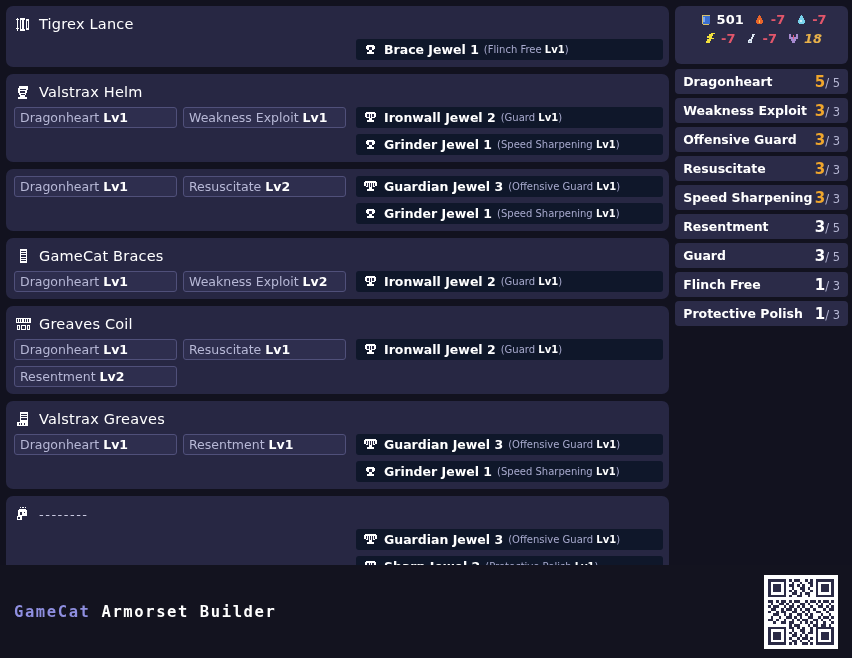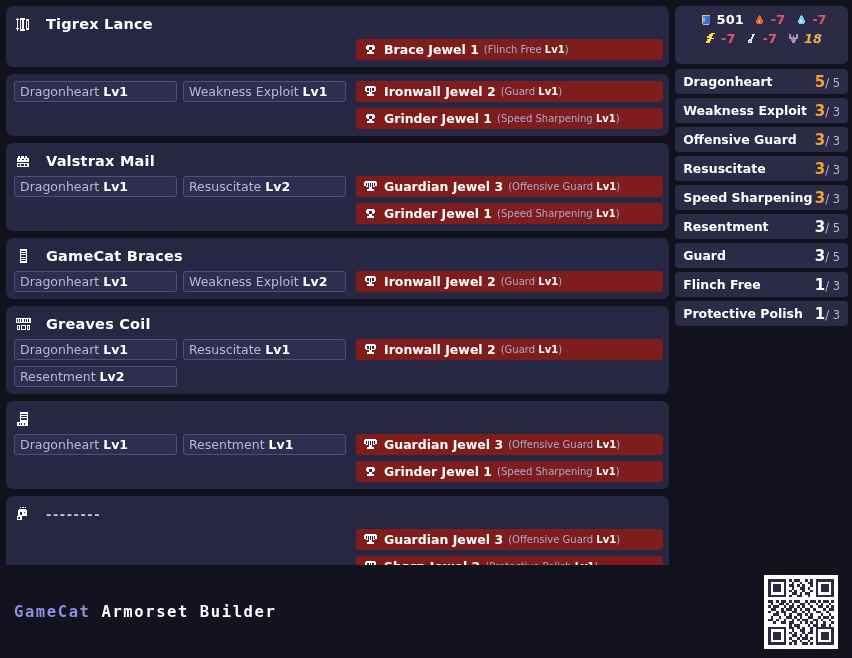--- a/index.html
+++ b/index.html
@@ -43,24 +43,23 @@
   }
   .equip-head {
     display: flex; align-items: center;
     gap: 7px;
     height: 22px;
     margin-bottom: 4px;
   }
   .equip-name {
     color: #ffffff;
     font-size: 14.5px;
-    font-weight: bold;
+    font-weight: normal;
     letter-spacing: 0.2px;
     white-space: nowrap;
-    margin-left: 7px;
   }
   .equip-name.empty {
     color: #c9c9e0;
     letter-spacing: 1.5px;
     font-size: 13px;
   }
   .equip-body {
     display: flex; flex-direction: row;
     gap: 6px;
   }
@@ -97,21 +96,21 @@
   }
   .skill-chip .sk-lv {
     color: #ffffff;
     font-size: 12.5px;
     font-weight: bold;
   }
 
   
   .jewel-row {
     height: 21px;
-    background: #7f1d1d;
+    background: #0f172a;
     border-radius: 3px;
     display: flex; align-items: center;
     padding: 0 5px;
     gap: 5px;
     white-space: nowrap;
     overflow: hidden;
   }
   .jewel-name {
     color: #ffffff;
     font-size: 12.5px;
@@ -258,98 +257,96 @@
                     </g>
                   </svg>
                 </span>
                 <span class="jewel-name">Brace Jewel 1</span>
                 <span class="jewel-skill">(<span>Flinch Free</span> <b>Lv1</b>)</span>
               </div>
             </div>
           </div>
         </div>
         <div class="equip-panel">
-          <div class="equip-body">
-            <div class="skills-col">
-              <div class="skills-row">
-                <div class="skill-chip">
-                  <span class="sk-name">Dragonheart</span>
-                  <span class="sk-lv">Lv1</span>
-                </div>
-                <div class="skill-chip">
-                  <span class="sk-name">Weakness Exploit</span>
-                  <span class="sk-lv">Lv1</span>
-                </div>
-              </div>
-            </div>
-            <div class="jewels-col">
-              <div class="jewel-row">
-                <span class="icon-cell">
-                  <svg class="picon" width="15" height="15" viewBox="0 0 16 16" shape-rendering="crispEdges">
-                    <g fill="#ffffff">
-                      <rect x="3" y="2" width="10" height="1"></rect>
-                      <rect x="2" y="3" width="12" height="4"></rect>
-                      <rect x="3" y="7" width="10" height="2"></rect>
-                      <rect x="6" y="9" width="4" height="2"></rect>
-                      <rect x="4" y="11" width="8" height="2"></rect>
-                    </g>
-                    <g fill="#2a2a45">
-                      <rect x="4" y="4" width="2" height="3"></rect>
-                      <rect x="7" y="4" width="2" height="4"></rect>
-                      <rect x="10" y="4" width="2" height="3"></rect>
-                    </g>
-                  </svg>
-                </span>
-                <span class="jewel-name">Ironwall Jewel 2</span>
-                <span class="jewel-skill">(<span>Guard</span> <b>Lv1</b>)</span>
-              </div>
-              <div class="jewel-row">
-                <span class="icon-cell">
-                  <svg class="picon" width="15" height="15" viewBox="0 0 16 16" shape-rendering="crispEdges">
-                    <g fill="#ffffff">
-                      <rect x="4" y="3" width="8" height="1"></rect>
-                      <rect x="3" y="4" width="10" height="3"></rect>
-                      <rect x="4" y="7" width="8" height="2"></rect>
-                      <rect x="6" y="9" width="4" height="2"></rect>
-                      <rect x="4" y="11" width="8" height="2"></rect>
-                    </g>
-                    <g fill="#2a2a45">
-                      <rect x="6" y="5" width="4" height="3"></rect>
-                    </g>
-                  </svg>
-                </span>
-                <span class="jewel-name">Grinder Jewel 1</span>
-                <span class="jewel-skill">(<span>Speed Sharpening</span> <b>Lv1</b>)</span>
-              </div>
-            </div>
-          </div>
-        </div>
-        <div class="equip-panel">
           <div class="equip-head">
             <span class="icon-cell">
               <svg class="picon" width="17" height="17" viewBox="0 0 16 16" shape-rendering="crispEdges">
                 <g fill="#ffffff">
-                  <rect x="3" y="3" width="2" height="2"></rect>
-                  <rect x="6" y="3" width="2" height="2"></rect>
-                  <rect x="9" y="3" width="2" height="2"></rect>
-                  <rect x="2" y="5" width="11" height="3"></rect>
-                  <rect x="2" y="9" width="11" height="4"></rect>
+                  <rect x="4" y="2" width="8" height="2"></rect>
+                  <rect x="3" y="4" width="9" height="2"></rect>
+                  <rect x="3" y="6" width="8" height="2"></rect>
+                  <rect x="4" y="8" width="6" height="2"></rect>
+                  <rect x="5" y="10" width="4" height="2"></rect>
+                  <rect x="3" y="12" width="8" height="2"></rect>
                 </g>
                 <g fill="#2a2a45">
-                  <rect x="4" y="6" width="1" height="1"></rect>
-                  <rect x="7" y="6" width="1" height="1"></rect>
-                  <rect x="10" y="6" width="1" height="1"></rect>
-                  <rect x="3" y="10" width="2" height="2"></rect>
-                  <rect x="6" y="10" width="2" height="2"></rect>
-                  <rect x="9" y="10" width="2" height="2"></rect>
+                  <rect x="5" y="5" width="5" height="1"></rect>
+                  <rect x="5" y="7" width="4" height="1"></rect>
+                  <rect x="6" y="9" width="3" height="1"></rect>
                 </g>
               </svg>
             </span>
-            <span class="equip-name">Valstrax Mail</span>
-          </div>
+            <span class="equip-name">Valstrax Helm</span>
+          </div>
+          <div class="equip-body">
+            <div class="skills-col">
+              <div class="skills-row">
+                <div class="skill-chip">
+                  <span class="sk-name">Dragonheart</span>
+                  <span class="sk-lv">Lv1</span>
+                </div>
+                <div class="skill-chip">
+                  <span class="sk-name">Weakness Exploit</span>
+                  <span class="sk-lv">Lv1</span>
+                </div>
+              </div>
+            </div>
+            <div class="jewels-col">
+              <div class="jewel-row">
+                <span class="icon-cell">
+                  <svg class="picon" width="15" height="15" viewBox="0 0 16 16" shape-rendering="crispEdges">
+                    <g fill="#ffffff">
+                      <rect x="3" y="2" width="10" height="1"></rect>
+                      <rect x="2" y="3" width="12" height="4"></rect>
+                      <rect x="3" y="7" width="10" height="2"></rect>
+                      <rect x="6" y="9" width="4" height="2"></rect>
+                      <rect x="4" y="11" width="8" height="2"></rect>
+                    </g>
+                    <g fill="#2a2a45">
+                      <rect x="4" y="4" width="2" height="3"></rect>
+                      <rect x="7" y="4" width="2" height="4"></rect>
+                      <rect x="10" y="4" width="2" height="3"></rect>
+                    </g>
+                  </svg>
+                </span>
+                <span class="jewel-name">Ironwall Jewel 2</span>
+                <span class="jewel-skill">(<span>Guard</span> <b>Lv1</b>)</span>
+              </div>
+              <div class="jewel-row">
+                <span class="icon-cell">
+                  <svg class="picon" width="15" height="15" viewBox="0 0 16 16" shape-rendering="crispEdges">
+                    <g fill="#ffffff">
+                      <rect x="4" y="3" width="8" height="1"></rect>
+                      <rect x="3" y="4" width="10" height="3"></rect>
+                      <rect x="4" y="7" width="8" height="2"></rect>
+                      <rect x="6" y="9" width="4" height="2"></rect>
+                      <rect x="4" y="11" width="8" height="2"></rect>
+                    </g>
+                    <g fill="#2a2a45">
+                      <rect x="6" y="5" width="4" height="3"></rect>
+                    </g>
+                  </svg>
+                </span>
+                <span class="jewel-name">Grinder Jewel 1</span>
+                <span class="jewel-skill">(<span>Speed Sharpening</span> <b>Lv1</b>)</span>
+              </div>
+            </div>
+          </div>
+        </div>
+        <div class="equip-panel">
           <div class="equip-body">
             <div class="skills-col">
               <div class="skills-row">
                 <div class="skill-chip">
                   <span class="sk-name">Dragonheart</span>
                   <span class="sk-lv">Lv1</span>
                 </div>
                 <div class="skill-chip">
                   <span class="sk-name">Resuscitate</span>
                   <span class="sk-lv">Lv2</span>
@@ -534,20 +531,21 @@
                 <g fill="#2a2a45">
                   <rect x="6" y="3" width="5" height="1"></rect>
                   <rect x="6" y="5" width="5" height="1"></rect>
                   <rect x="6" y="7" width="5" height="1"></rect>
                   <rect x="4" y="11" width="1" height="2"></rect>
                   <rect x="6" y="11" width="1" height="2"></rect>
                   <rect x="8" y="11" width="1" height="2"></rect>
                 </g>
               </svg>
             </span>
+            <span class="equip-name">Valstrax Greaves</span>
           </div>
           <div class="equip-body">
             <div class="skills-col">
               <div class="skills-row">
                 <div class="skill-chip">
                   <span class="sk-name">Dragonheart</span>
                   <span class="sk-lv">Lv1</span>
                 </div>
                 <div class="skill-chip">
                   <span class="sk-name">Resentment</span>

